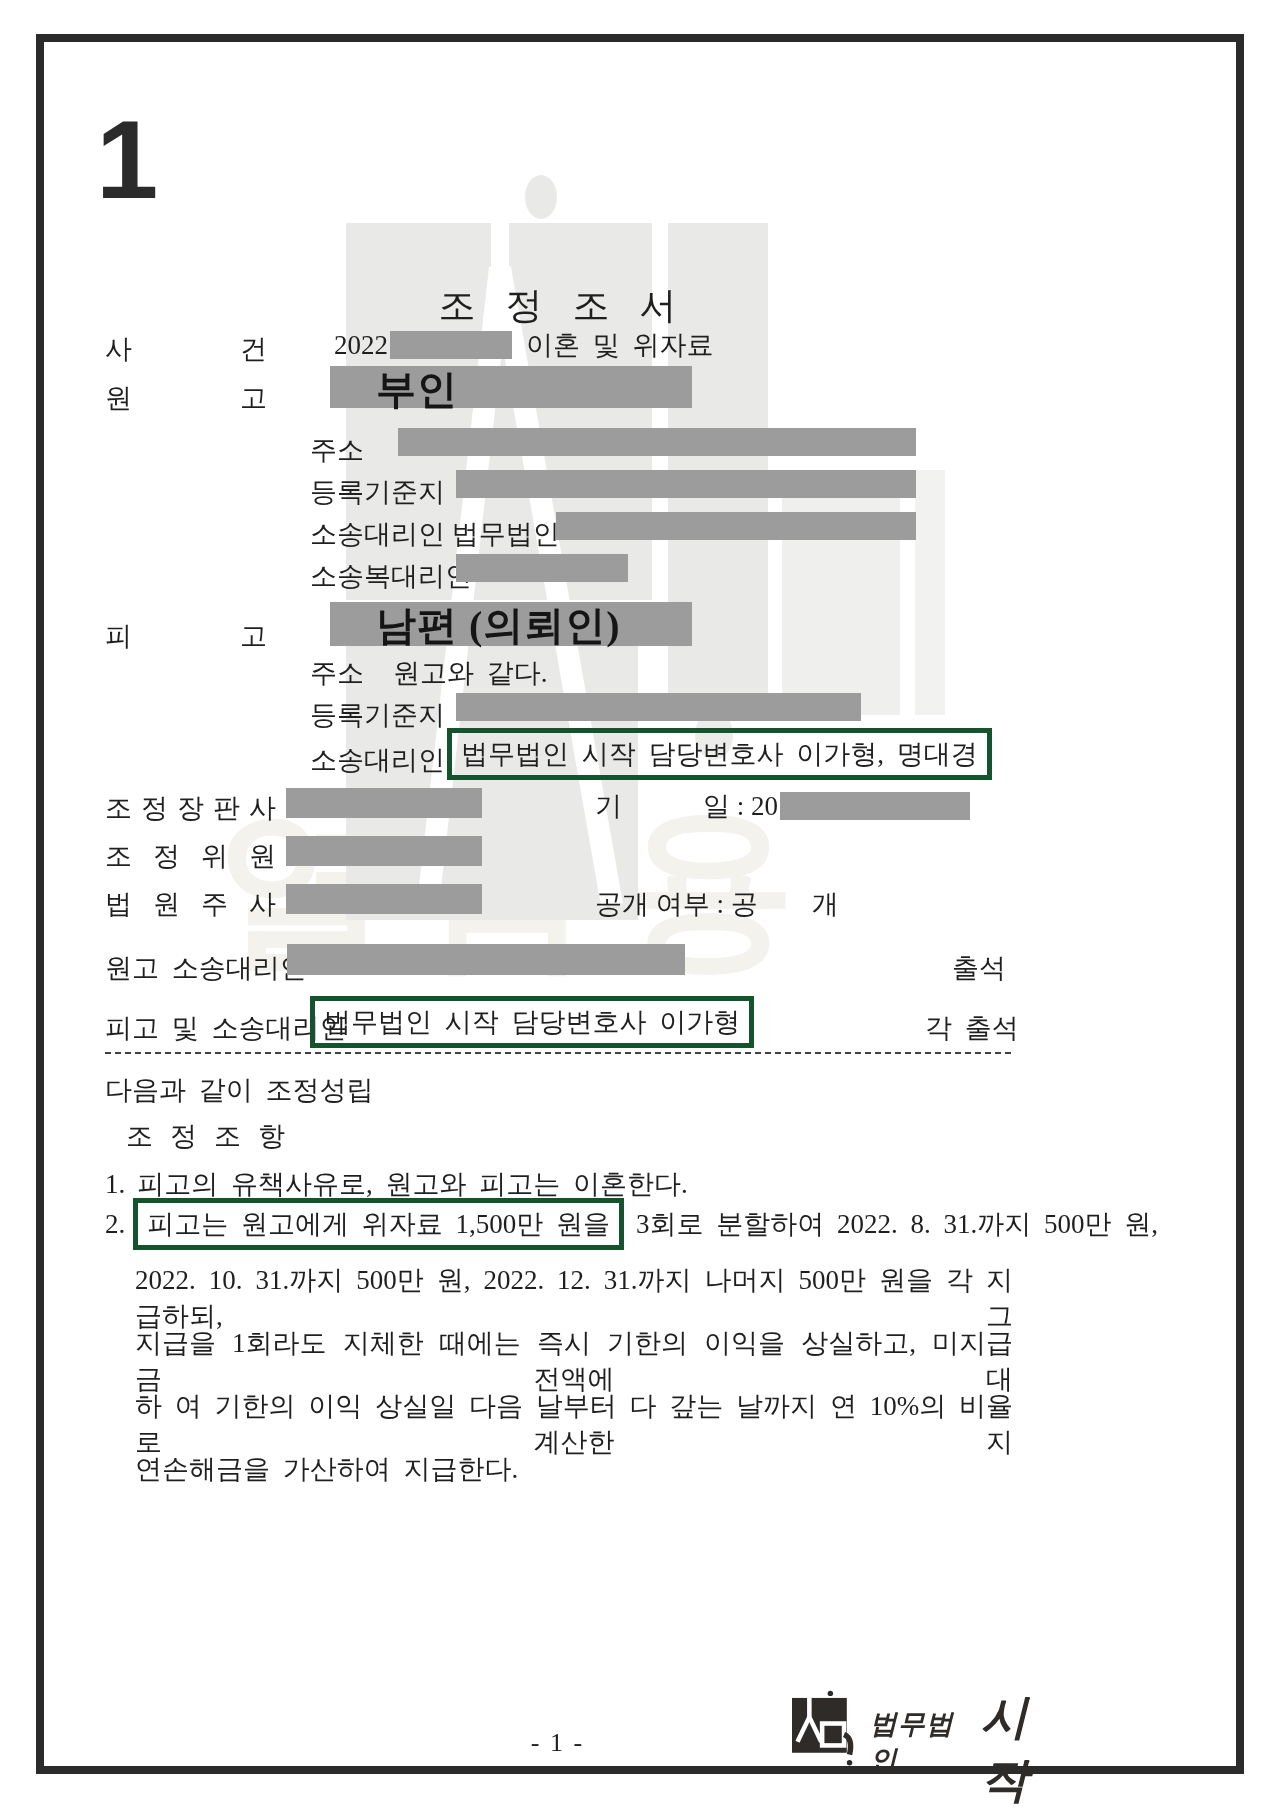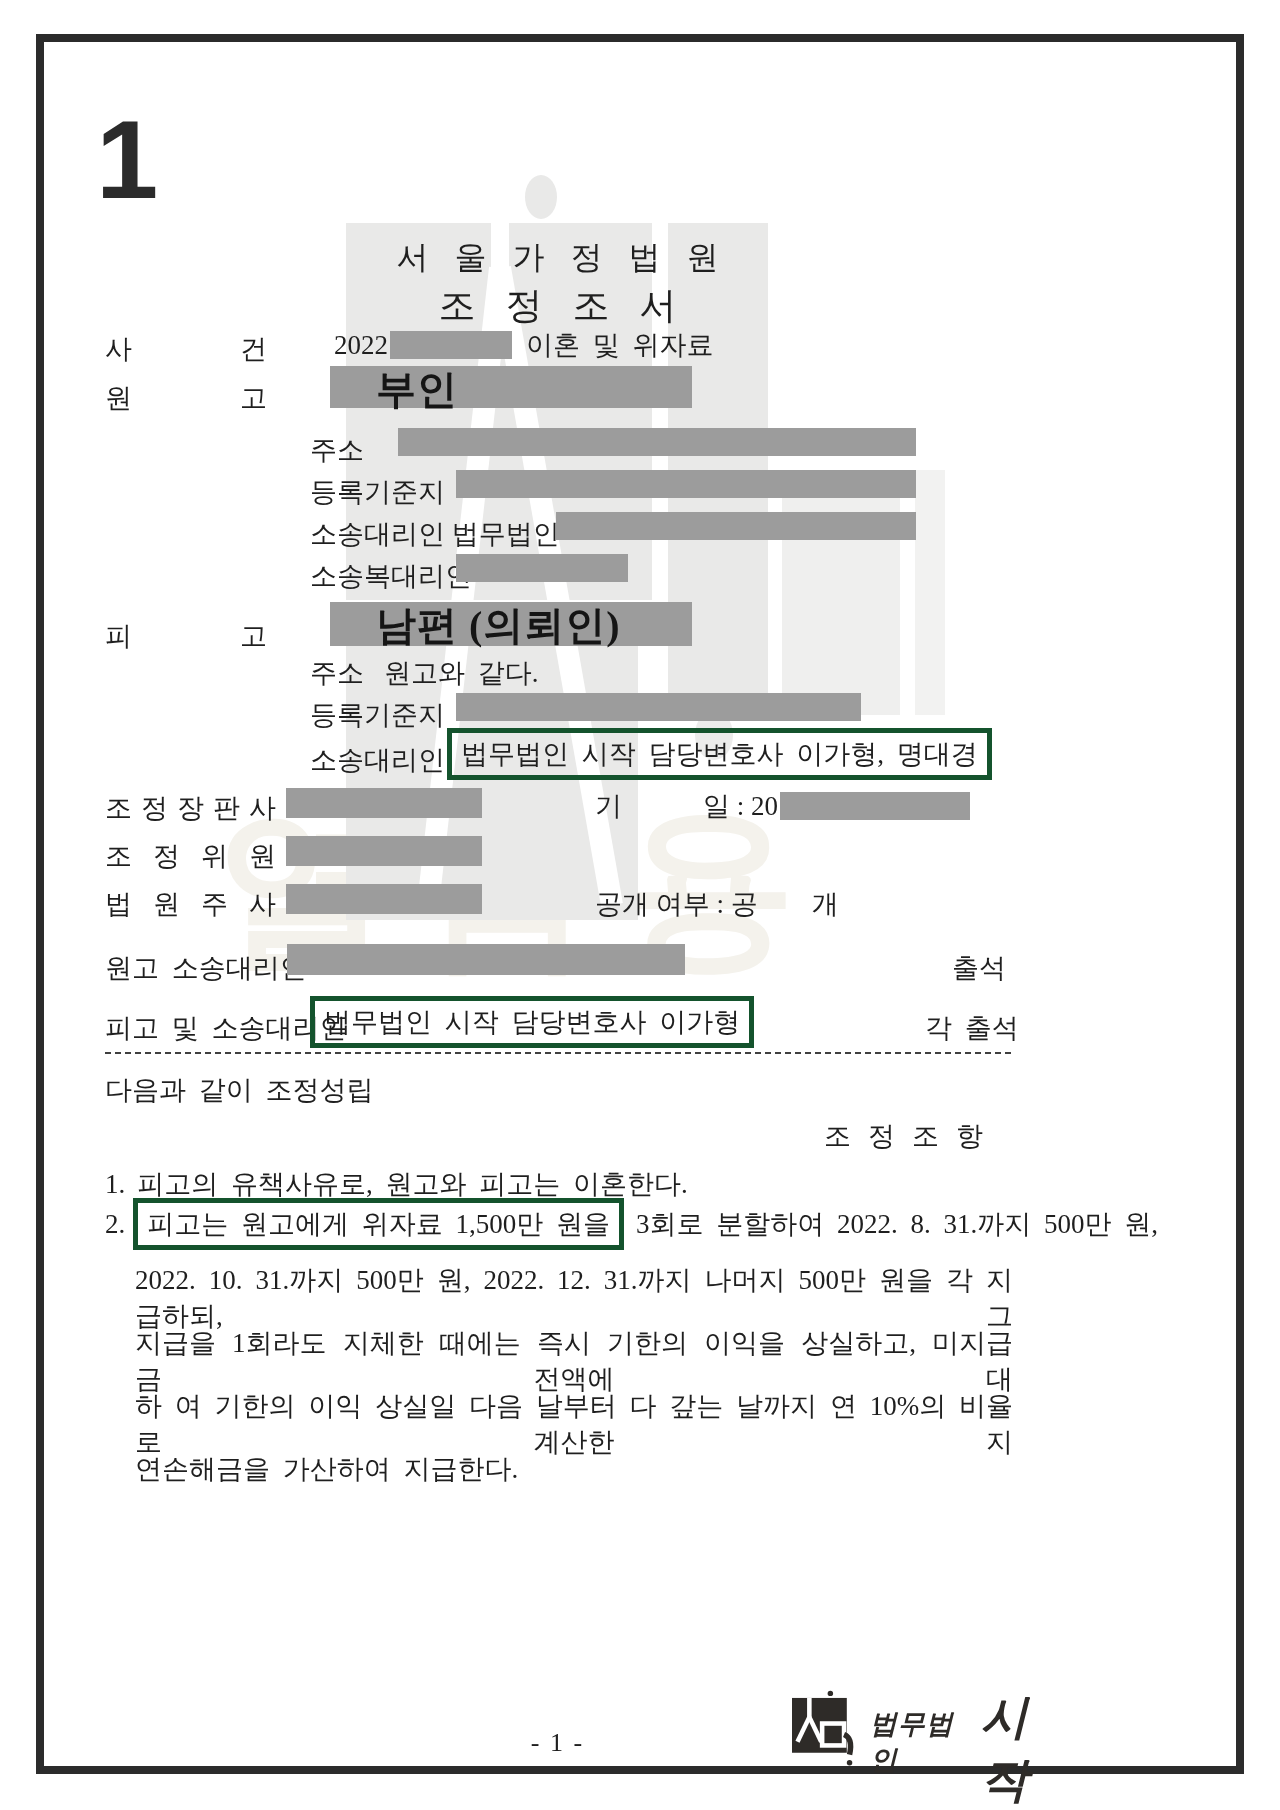--- a/index.html
+++ b/index.html
@@ -21,21 +21,21 @@
   .pre{white-space:pre;}
   .bar{background:#9c9c9c;position:absolute;z-index:2;}
   .hl{display:inline-block;border:5px solid #14532d;padding:3px 9px;word-spacing:6px;background:transparent;}
   .ws{word-spacing:6px;}
   .name-overlay{font-weight:700;font-size:40px;color:#151515;z-index:3;letter-spacing:1px;}
   .title-line{left:105px;width:905px;text-align:center;}
   #title1{top:236px;font-size:32px;letter-spacing:26px;text-indent:26px;}
   #title2{top:281px;font-size:37px;letter-spacing:30px;text-indent:30px;}
   .ls5{letter-spacing:9px;}
   .ls4{letter-spacing:21px;}
-  .heading-cc{left:95px;top:1118px;width:905px;text-align:right;letter-spacing:17px;text-indent:17px;}
+  .heading-cc{left:109px;top:1118px;width:905px;text-align:left;letter-spacing:17px;text-indent:17px;}
   .row-flex{display:flex;align-items:center;}
   .just{text-align:justify;text-align-last:justify;}
   #dash-sep{left:105px;top:1052px;width:906px;border-top:2.5px dashed #3f3f3f;height:0;}
   
   #footer-logo{left:792px;top:1686px;width:276px;height:88px;display:flex;align-items:flex-start;z-index:4;font-style:italic;}
   #logo-text{margin-left:12px;color:#2e2b28;}
   #logo-row1{display:flex;align-items:baseline;}
   #firm-prefix{font-family:"Liberation Sans","DejaVu Sans",sans-serif;font-weight:700;font-size:27px;letter-spacing:1px;}
   #firm-name{font-family:"Liberation Sans","DejaVu Sans",sans-serif;font-weight:800;font-size:47px;margin-left:9px;letter-spacing:1px;}
   #footer-page{left:105px;top:1728px;width:905px;text-align:center;font-size:26px;letter-spacing:2px;}
@@ -57,21 +57,20 @@
     <ellipse cx="714" cy="735" rx="19" ry="25" fill="#ececeb"></ellipse>
     <path d="M500 223 L500 280" stroke="#ffffff" stroke-width="18" fill="none"></path>
     <path d="M500 268 L428 905" stroke="#ffffff" stroke-width="22" fill="none"></path>
     <path d="M500 268 L612 905" stroke="#ffffff" stroke-width="22" fill="none"></path>
   </svg>
 
   <div id="frame" class="abs"></div>
 
   <div id="corner-number" class="abs">1</div>
 
-  <div id="title1" class="abs title-line z">서울가정법원</div>
   <div id="title2" class="abs title-line z">조정조서</div>
 
   <span class="abs z pre" style="left:105px;top:331px;">사　　　　건</span>
   <div class="abs z row-flex" style="left:334px;top:327px;">
     <span>2022</span>
     <span class="bar" style="position:static;width:122px;height:28px;margin-left:2px;"></span>
     <span class="ws" style="margin-left:14px;">이혼 및 위자료</span>
   </div>
 
   <span class="abs z pre" style="left:105px;top:380px;">원　　　　고</span>
@@ -89,21 +88,21 @@
 
   <span class="abs z" style="left:310px;top:558px;">소송복대리인</span>
   <div class="bar" style="left:456px;top:554px;width:172px;height:28px;"></div>
 
   <span class="abs z pre" style="left:105px;top:618px;">피　　　　고</span>
   <div class="bar" style="left:330px;top:602px;width:362px;height:44px;"></div>
   <span class="abs name-overlay" style="left:376px;top:598px;">남편 (의뢰인)</span>
 
   <div class="abs z row-flex" style="left:310px;top:655px;">
     <span>주소</span>
-    <span class="ws" style="margin-left:20px;">원고와 같다.</span>
+    <span class="ws" style="margin-left:29px;">원고와 같다.</span>
   </div>
 
   <span class="abs z" style="left:310px;top:697px;">등록기준지</span>
   <div class="bar" style="left:456px;top:693px;width:405px;height:28px;"></div>
 
   <span class="abs z" style="left:310px;top:742px;">소송대리인</span>
   <div class="abs z" style="left:447px;top:728px;">
     <span class="hl">법무법인 시작 담당변호사 이가형, 명대경</span>
   </div>
 

